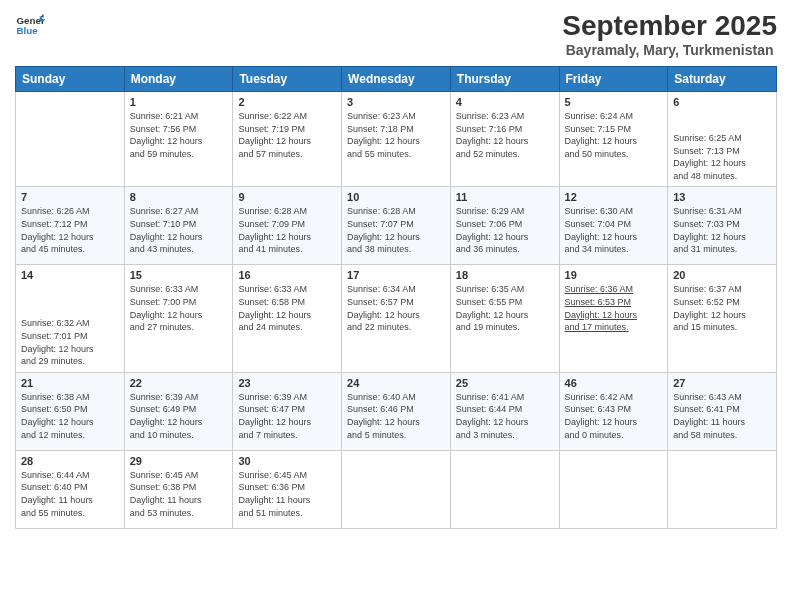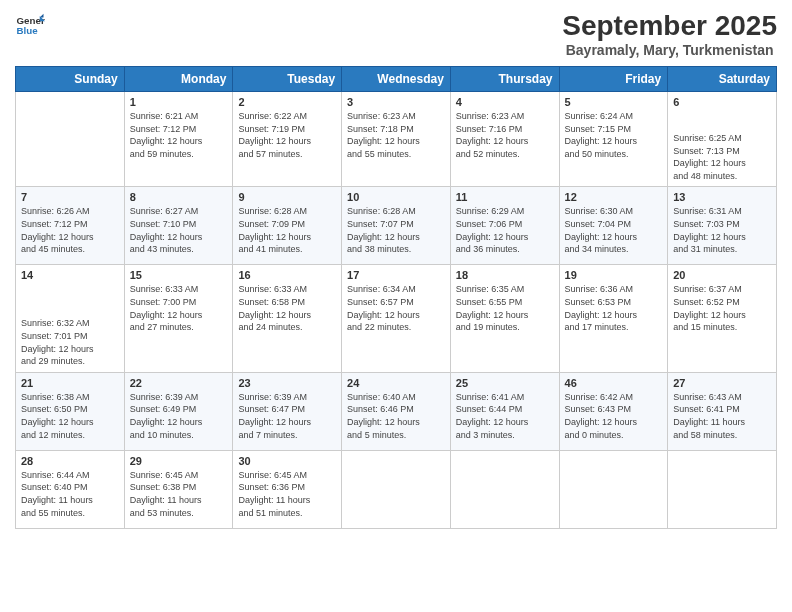--- a/index.html
+++ b/index.html
@@ -44,21 +44,21 @@
       color: #555;
     }
     table {
       width: 100%;
       border-collapse: collapse;
       table-layout: fixed;
     }
     thead tr th {
       background: #2a7abf;
       color: #fff;
-      text-align: right;
+      text-align: left;
       padding: 5px 6px;
       font-size: 12px;
       font-weight: bold;
       border: 1px solid #1a5a9a;
     }
     tbody tr td {
       border: 1px solid #ccc;
       vertical-align: top;
       padding: 4px 5px;
       font-size: 9.5px;
@@ -114,21 +114,21 @@
           <th>Friday</th>
           <th>Saturday</th>
         </tr>
     </thead>
     <tbody id="calendar-body">
     <tr>
           <td></td>
           <td>
             <span class="day-num">1</span>
             <div class="day-info" style="white-space: pre-line;">Sunrise: 6:21 AM
-Sunset: 7:12 PM
+Sunset: 7:56 PM
 Daylight: 12 hours
 and 59 minutes.</div>
           </td>
           <td>
             <span class="day-num">2</span>
             <div class="day-info" style="white-space: pre-line;">Sunrise: 6:22 AM
 Sunset: 7:19 PM
 Daylight: 12 hours
 and 57 minutes.</div>
           </td>
@@ -243,21 +243,21 @@
           </td>
           <td>
             <span class="day-num">18</span>
             <div class="day-info" style="white-space: pre-line;">Sunrise: 6:35 AM
 Sunset: 6:55 PM
 Daylight: 12 hours
 and 19 minutes.</div>
           </td>
           <td>
             <span class="day-num">19</span>
-            <div class="day-info" style="white-space: pre-line;">Sunrise: 6:36 AM
+            <div class="day-info" style="white-space: pre-line; text-decoration: underline;">Sunrise: 6:36 AM
 Sunset: 6:53 PM
 Daylight: 12 hours
 and 17 minutes.</div>
           </td>
           <td>
             <span class="day-num">20</span>
             <div class="day-info" style="white-space: pre-line;">Sunrise: 6:37 AM
 Sunset: 6:52 PM
 Daylight: 12 hours
 and 15 minutes.</div>

